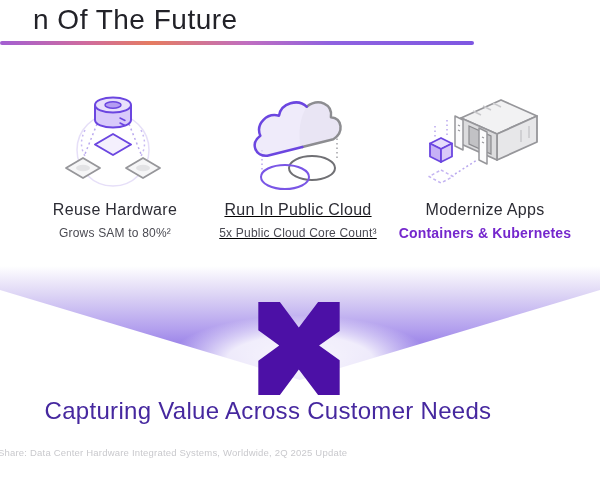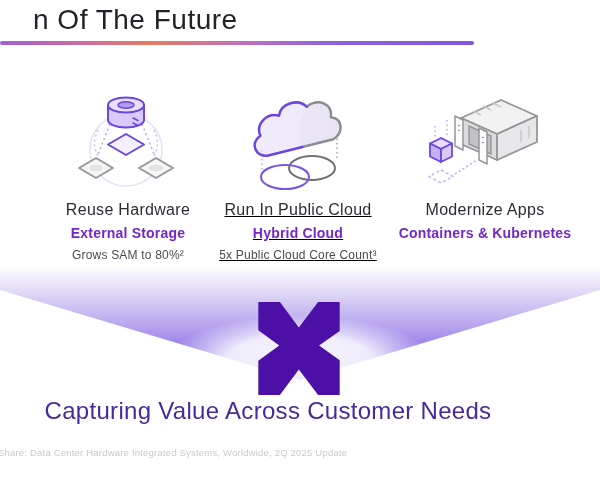--- a/index.html
+++ b/index.html
@@ -9,21 +9,21 @@
   }
   .title{
     position:absolute;left:1px;top:4px;font-size:28px;font-weight:500;
     color:#222228;letter-spacing:0.5px;white-space:nowrap;margin-left:32px;
   }
   .title-underline{
     position:absolute;left:0;top:41px;width:474px;height:3.5px;border-radius:2px;
     background:linear-gradient(90deg,#a35fd2 0%,#cf6b9e 18%,#e57c61 32%,#c06ec0 52%,#8f62e0 70%,#7e57e2 100%);
   }
   .column{position:absolute;top:92px;width:200px;text-align:center;}
-  .col-1{left:28px;text-align:center;} .col-2{left:198px;text-decoration:underline;} .col-3{left:385px;}
+  .col-1{left:15px;text-align:center;} .col-2{left:198px;text-decoration:underline;} .col-3{left:385px;}
   .icon-box{width:130px;height:100px;margin:0 auto;display:block;}
   .col-heading{font-size:16px;font-weight:500;color:#2c2c34;letter-spacing:0.3px;margin-top:9px;}
   .col-sub{font-size:14px;font-weight:700;color:#7527cd;letter-spacing:0.2px;margin-top:6px;}
   .col-stat{font-size:12px;font-weight:400;color:#4a4a52;letter-spacing:0.2px;margin-top:7px;}
   .beam{
     position:absolute;left:0;top:266px;width:600px;height:114px;
     clip-path:polygon(0 0,100% 0,100% 21%,50% 100%,0 21%);
     background:linear-gradient(180deg,#ffffff 0%,#ddd5f5 25%,#b3a0ee 55%,#8266e2 85%,#7558de 100%);
   }
   .beam-glow{
@@ -59,39 +59,37 @@
       <ellipse cx="28" cy="76" rx="7" ry="3.2" fill="#e3e3e5"></ellipse>
       <polygon points="88,66 105,76 88,86 71,76" fill="#f6f6f7" stroke="#96969a" stroke-width="1.8" stroke-linejoin="round"></polygon>
       <ellipse cx="88" cy="76" rx="7" ry="3.2" fill="#e3e3e5"></ellipse>
       <polygon points="58,42 76,52.5 58,63 40,52.5" fill="#f4f0fd" stroke="#6b46e0" stroke-width="2" stroke-linejoin="round"></polygon>
       <path d="M40 13 v15 a18 7.5 0 0 0 36 0 v-15" fill="#d8cafa" stroke="#6b46e0" stroke-width="2"></path>
       <ellipse cx="58" cy="13" rx="18" ry="7.5" fill="#e8e0fb" stroke="#6b46e0" stroke-width="2"></ellipse>
       <ellipse cx="58" cy="13" rx="8" ry="3.2" fill="#b49cf2" stroke="#6b46e0" stroke-width="1.5"></ellipse>
       <path d="M65 26 l5 2.5 M65 31 l5 2.5" stroke="#6b46e0" stroke-width="1.5" stroke-linecap="round"></path>
     </svg>
     <div class="col-heading">Reuse Hardware</div>
-    <div class="col-sub">External Storage</div>
     <div class="col-stat">Grows SAM to 80%²</div>
   </div>
 
   <div class="column col-2">
     <svg class="icon-box" viewBox="0 0 120 100">
       <line x1="24" y1="58" x2="24" y2="82" stroke="#b9a8ee" stroke-width="1.5" stroke-dasharray="1.5 3"></line>
       <line x1="99" y1="42" x2="99" y2="68" stroke="#a3a3a7" stroke-width="1.5" stroke-dasharray="1.5 3"></line>
       <ellipse cx="74" cy="76" rx="23" ry="12" fill="#ffffff" stroke="#707074" stroke-width="2"></ellipse>
       <ellipse cx="47" cy="85" rx="24" ry="12" fill="none" stroke="#7a56e6" stroke-width="2"></ellipse>
       <g transform="rotate(-14 58 38)">
         <path d="M74 18 C88 12 100 22 95 34 C106 38 104 52 92 56 L58 56 C60 40 64 28 74 18 Z" fill="#ededee"></path>
         <path d="M24 56 C12 54 10 40 22 35 C20 22 34 14 45 20 C50 8 68 8 74 18 C88 12 100 22 95 34 C106 38 104 52 92 56 Z" fill="#e7e1f8" fill-opacity="0.65" stroke="none"></path>
         <path d="M74 18 C88 12 100 22 95 34 C106 38 104 52 92 56 L60 56" fill="none" stroke="#8d8d91" stroke-width="2.5" stroke-linejoin="round" stroke-linecap="round"></path>
         <path d="M74 18 C68 8 50 8 45 20 C34 14 20 22 22 35 C10 40 12 54 24 56 L60 56" fill="none" stroke="#6b46e0" stroke-width="2.5" stroke-linejoin="round" stroke-linecap="round"></path>
       </g>
     </svg>
     <div class="col-heading">Run In Public Cloud</div>
-    <div class="col-sub">Hybrid Cloud</div>
     <div class="col-stat">5x Public Cloud Core Count³</div>
   </div>
 
   <div class="column col-3">
     <svg class="icon-box" viewBox="0 0 120 100">
       <polygon points="36,26 76,8 112,24 72,42" fill="#f2f2f3" stroke="#96969a" stroke-width="1.8" stroke-linejoin="round"></polygon>
       <path d="M58 14 l8 4 M68 11 l8 4 M48 19 l8 4" stroke="#c9c9cc" stroke-width="1.5"></path>
       <polygon points="112,24 112,50 72,68 72,42" fill="#e7e7e9" stroke="#96969a" stroke-width="1.8" stroke-linejoin="round"></polygon>
       <path d="M104 34 v12 M96 38 v12" stroke="#c9c9cc" stroke-width="1.5"></path>
       <polygon points="36,26 72,42 72,68 36,52" fill="#dcdcde" stroke="#96969a" stroke-width="1.8" stroke-linejoin="round"></polygon>

